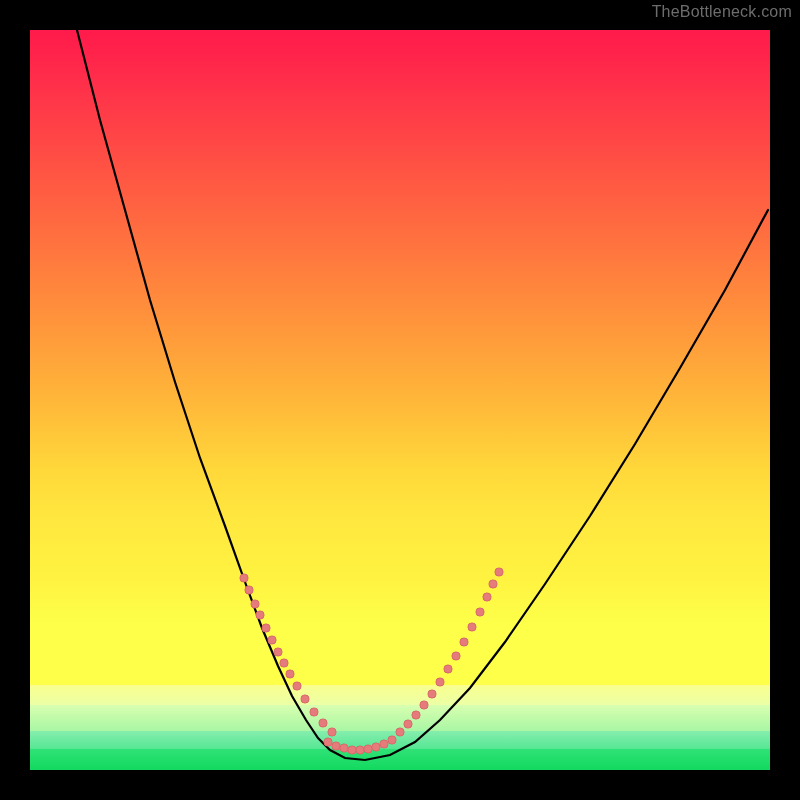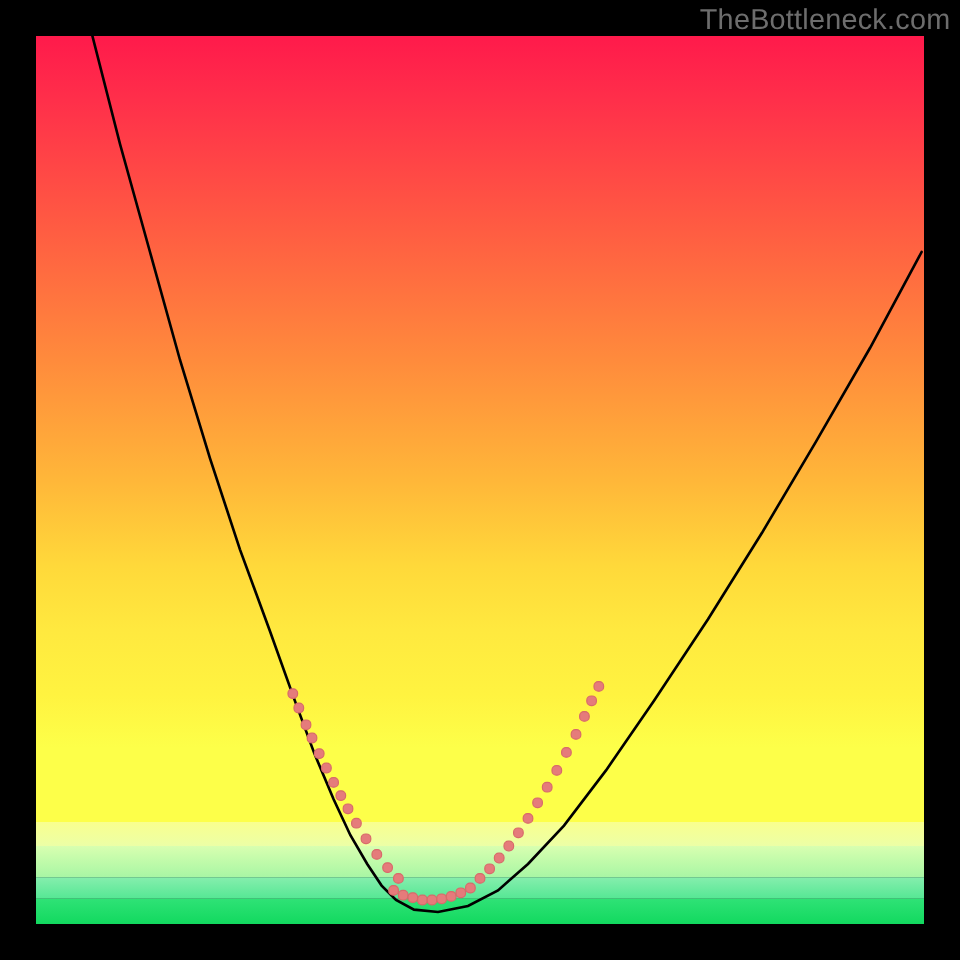--- a/index.html
+++ b/index.html
@@ -57,21 +57,21 @@
     position: absolute;
     inset: 0;
     width: 100%;
     height: 100%;
   }
   .watermark {
     position: absolute;
     top: 3px;
     right: 8px;
     color: #6d6d6d;
-    font-size: 24px;
+    font-size: 16px;
     font-weight: 500;
     letter-spacing: 0.2px;
     user-select: none;
   }
 </style>
 </head>
 <body>
 
 <div class="stage">
   <div class="watermark">TheBottleneck.com</div>

